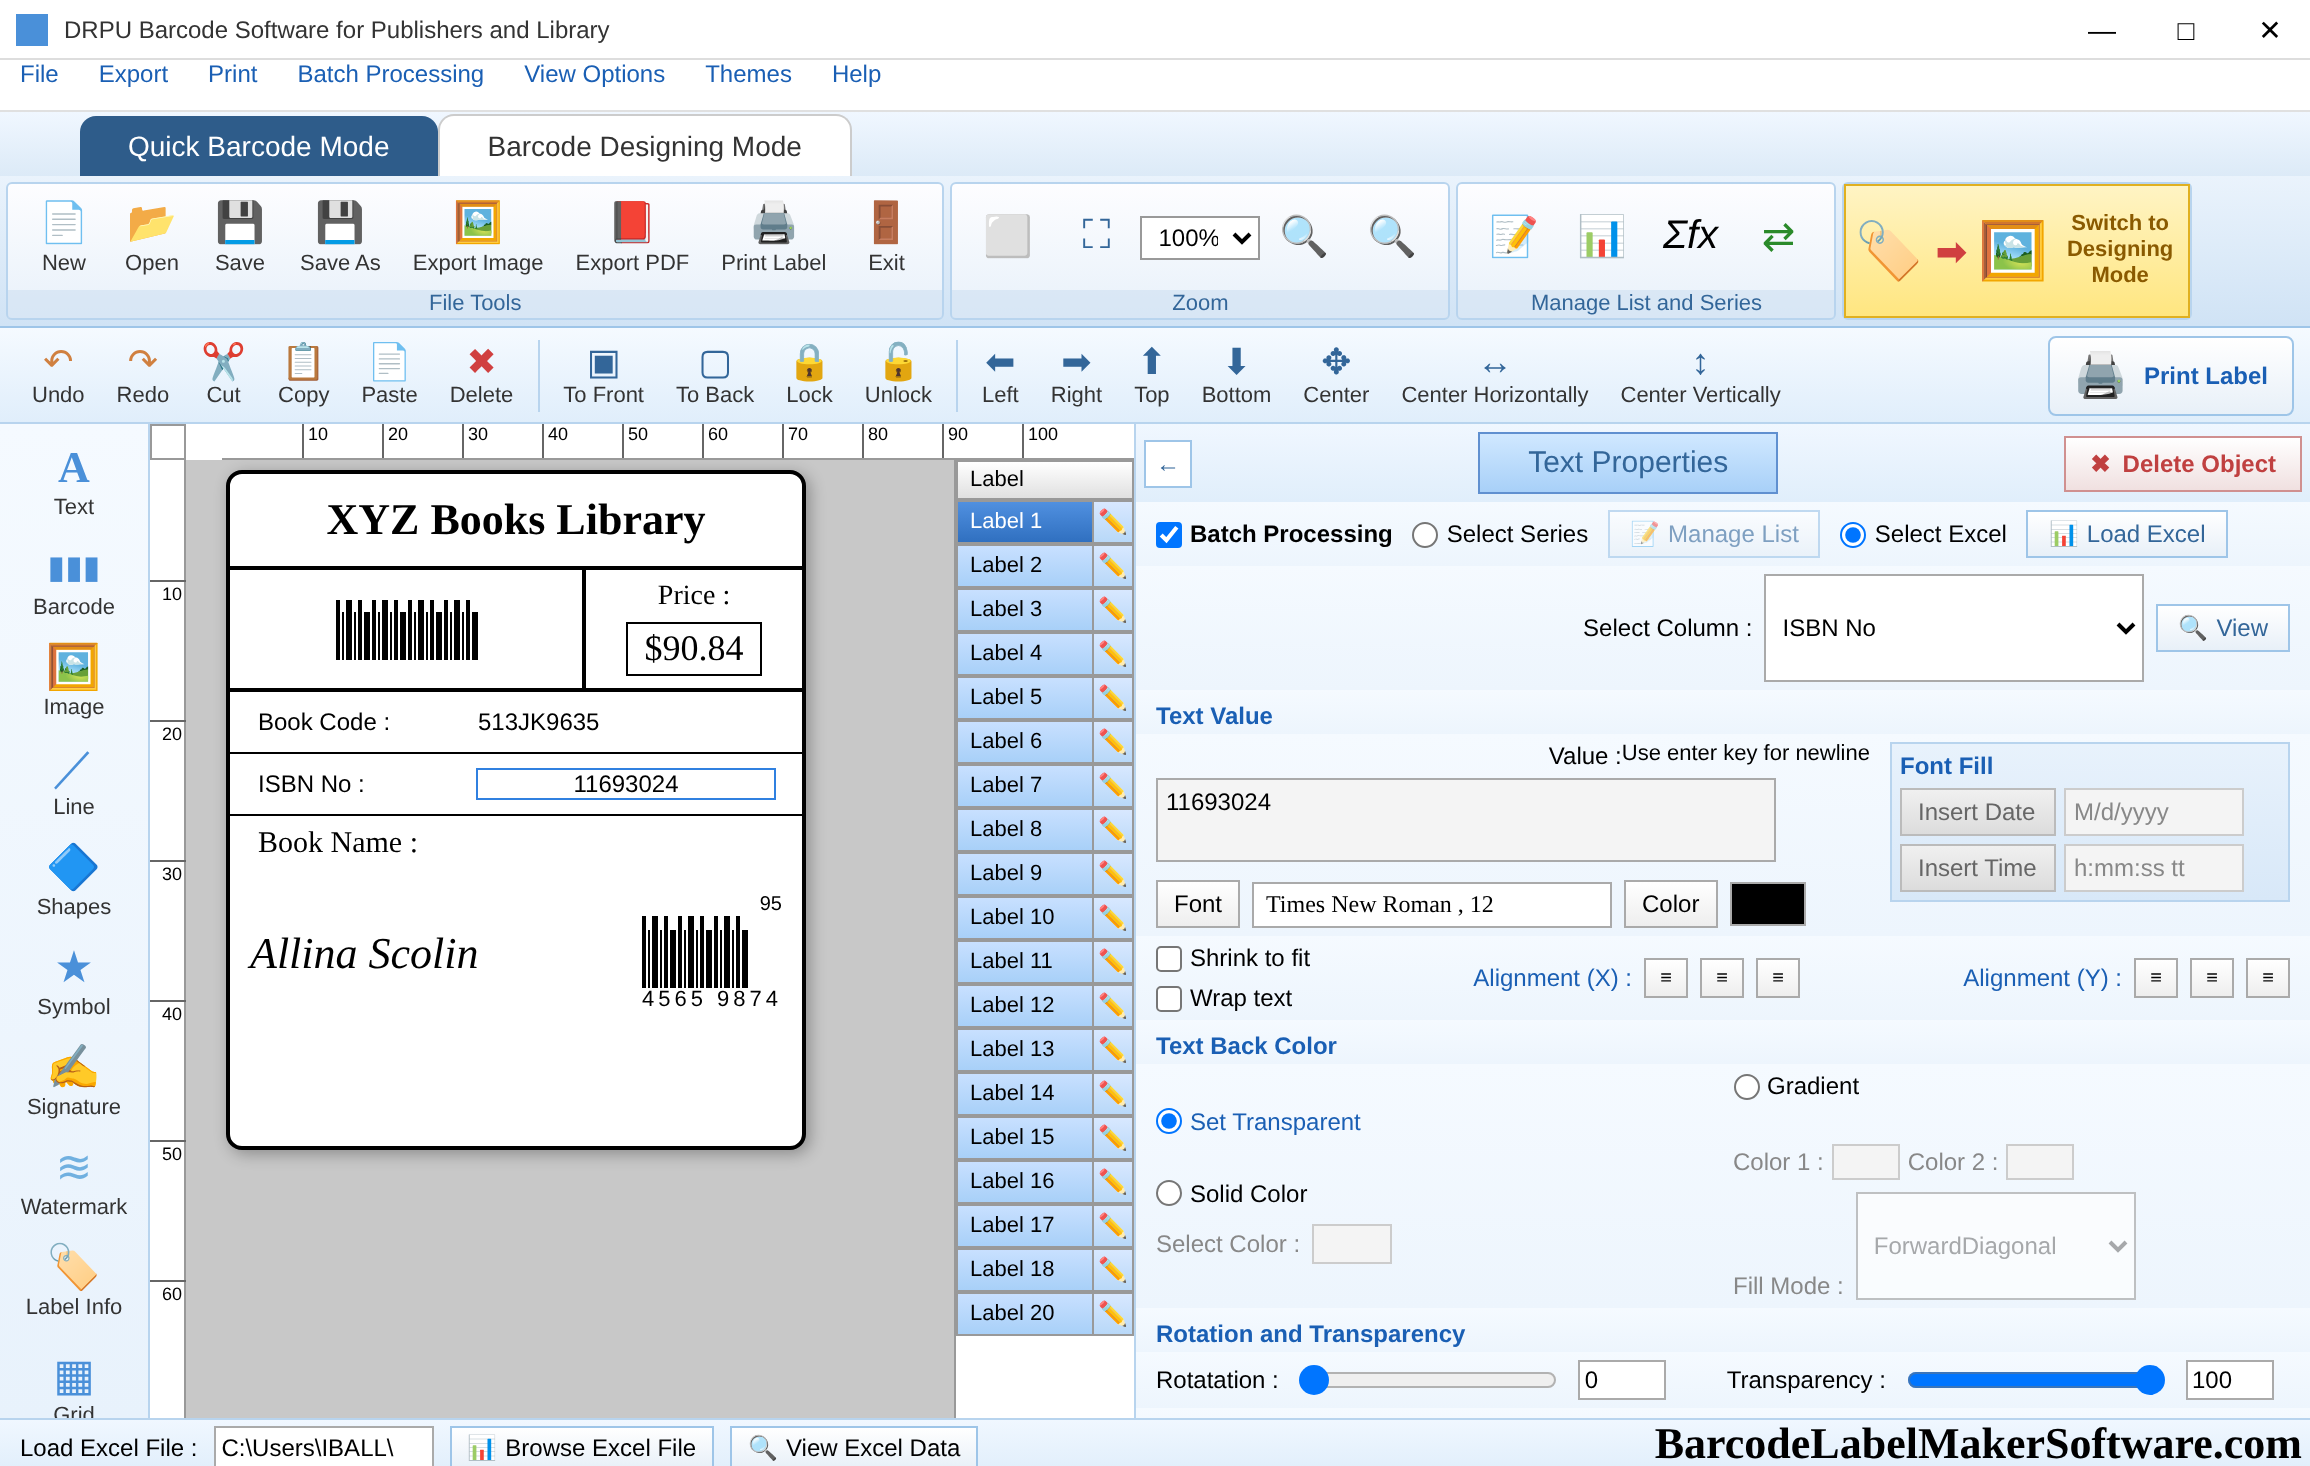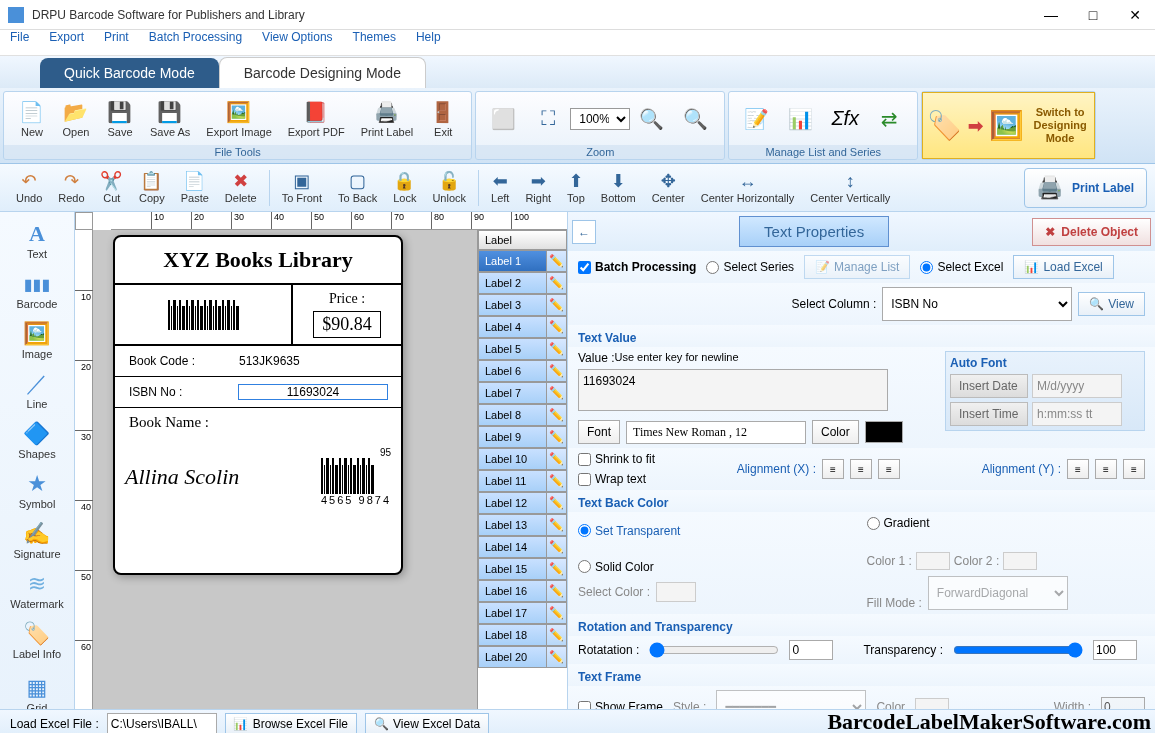--- a/index.html
+++ b/index.html
@@ -72,21 +72,21 @@
 .rp-header{display:flex;align-items:center;background:linear-gradient(#f0f7ff,#e0eefb);padding:4px}
 .rp-back{width:24px;height:24px;border:1px solid #9ec5e8;background:#fff;display:flex;align-items:center;justify-content:center;cursor:pointer;color:#336699}
 .rp-title{background:linear-gradient(#d0e8ff,#a8d0f8);border:1px solid #6090d0;padding:6px 24px;font-size:15px;color:#336699;margin:0 auto}
 .rp-delete{background:linear-gradient(#fff,#f0e0e0);border:1px solid #d09090;padding:6px 12px;color:#c04040;font-weight:bold;cursor:pointer;display:flex;align-items:center;gap:6px}
 .rp-row{display:flex;align-items:center;padding:4px 10px;gap:10px;background:linear-gradient(#f5faff,#edf5fd)}
 .rp-check{display:flex;align-items:center;gap:4px}
 .rp-radio{display:flex;align-items:center;gap:4px}
 .rp-btn{background:linear-gradient(#fff,#e8f0f8);border:1px solid #9ec5e8;padding:4px 10px;cursor:pointer;display:flex;align-items:center;gap:4px;color:#336699}
 .rp-section-title{color:#1a5fb4;font-weight:bold;padding:6px 10px 2px;background:linear-gradient(#f5faff,#edf5fd)}
 .rp-input{border:1px solid #aaa;padding:3px 6px;background:#fff}
-.rp-select{border:1px solid #aaa;padding:8px 4px;background:#fff}
+.rp-select{border:1px solid #aaa;padding:18px 4px;background:#fff}
 .rp-textarea{border:1px solid #aaa;padding:4px;background:#f4f4f4;width:310px;height:42px;resize:none}
 .rp-small-btn{border:1px solid #aaa;background:linear-gradient(#fff,#eee);padding:4px 8px;cursor:pointer}
 .rp-color-swatch{width:38px;height:22px;background:#000;border:1px solid #aaa}
 .rp-align-btn{width:22px;height:20px;border:1px solid #aaa;background:linear-gradient(#fff,#eee);display:inline-flex;align-items:center;justify-content:center;cursor:pointer;font-size:10px}
 .rp-slider{width:130px}
 .rp-spinner{width:44px;border:1px solid #aaa;padding:2px}
 .autofill-box{background:linear-gradient(#e8f2fc,#d8e8f8);border:1px solid #b8d4ee;padding:4px;width:200px}
 .autofill-btn{background:linear-gradient(#f0f0f0,#dcdcdc);border:1px solid #bbb;padding:4px 8px;display:inline-block;width:78px;color:#666}
 .autofill-fmt{background:#f4f4f4;border:1px solid #ccc;padding:4px;width:90px;color:#888;display:inline-block}
 .bottom-bar{height:28px;background:linear-gradient(#f0f7ff,#e0eefb);display:flex;align-items:center;padding:0 10px;gap:8px;border-top:1px solid #b8d4ee;position:relative}
@@ -552,34 +552,34 @@
       <span>Select Column :</span>
       <select class="rp-select" style="width:190px"><option>ISBN No</option></select>
       <div class="rp-btn">
           <span>🔍</span>
           <span>View</span>
         </div>
     </div>
     <div class="rp-section-title">Text Value</div>
     <div class="rp-row" style="align-items:flex-start">
       <div style="flex:1">
-        <div style="display:flex;justify-content:flex-start;padding-bottom:4px">
+        <div style="display:flex;justify-content:flex-end;padding-bottom:4px">
           <span>Value :</span>
           <span style="font-size:11px">Use enter key for newline</span>
         </div>
         <textarea class="rp-textarea" style="">11693024</textarea>
         <div style="display:flex;gap:6px;margin-top:6px;align-items:center">
           <div class="rp-small-btn">Font</div>
           <input class="rp-input" style="width: 180px; font-family: &quot;Times New Roman&quot;;" readonly="" value="Times New Roman , 12">
           <div class="rp-small-btn">Color</div>
           <div class="rp-color-swatch"></div>
         </div>
       </div>
       <div class="autofill-box">
-        <div style="color:#1a5fb4;font-weight:bold;padding-bottom:4px">Auto Font</div>
+        <div style="color:#1a5fb4;font-weight:bold;padding-bottom:4px">Font Fill</div>
         <div style="display:flex;gap:4px;margin-bottom:4px">
             <div class="autofill-btn">Insert Date</div>
             <div class="autofill-fmt">M/d/yyyy</div>
           </div>
         <div style="display:flex;gap:4px">
             <div class="autofill-btn">Insert Time</div>
             <div class="autofill-fmt">h:mm:ss tt</div>
           </div>
       </div>
     </div>

